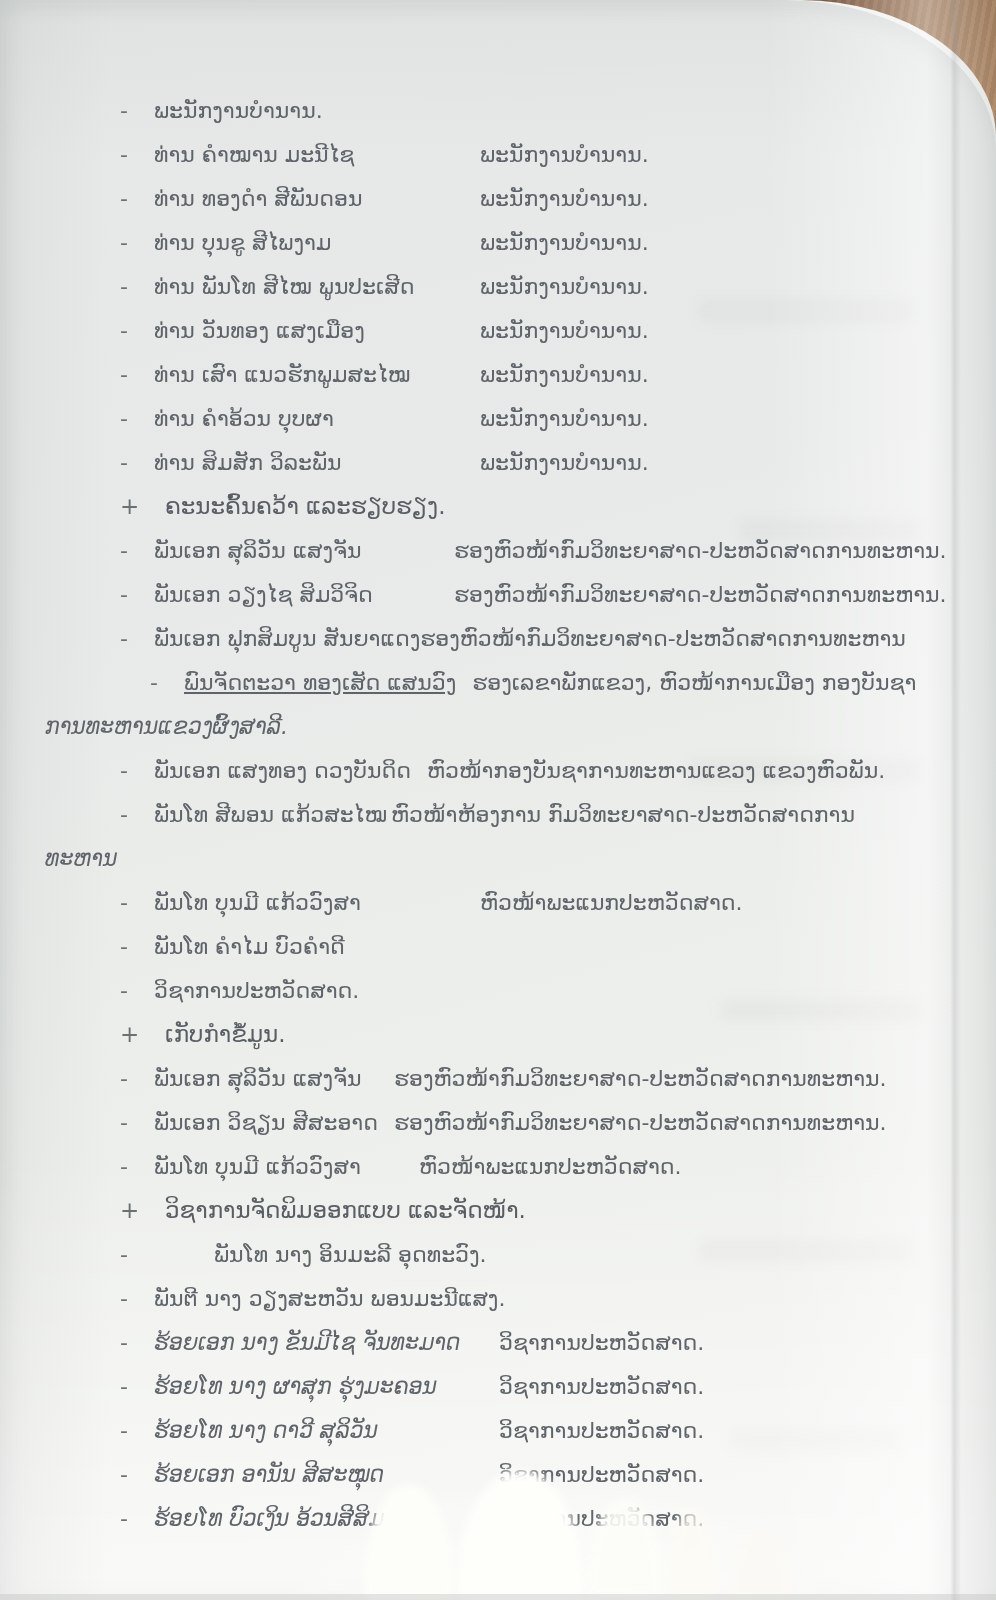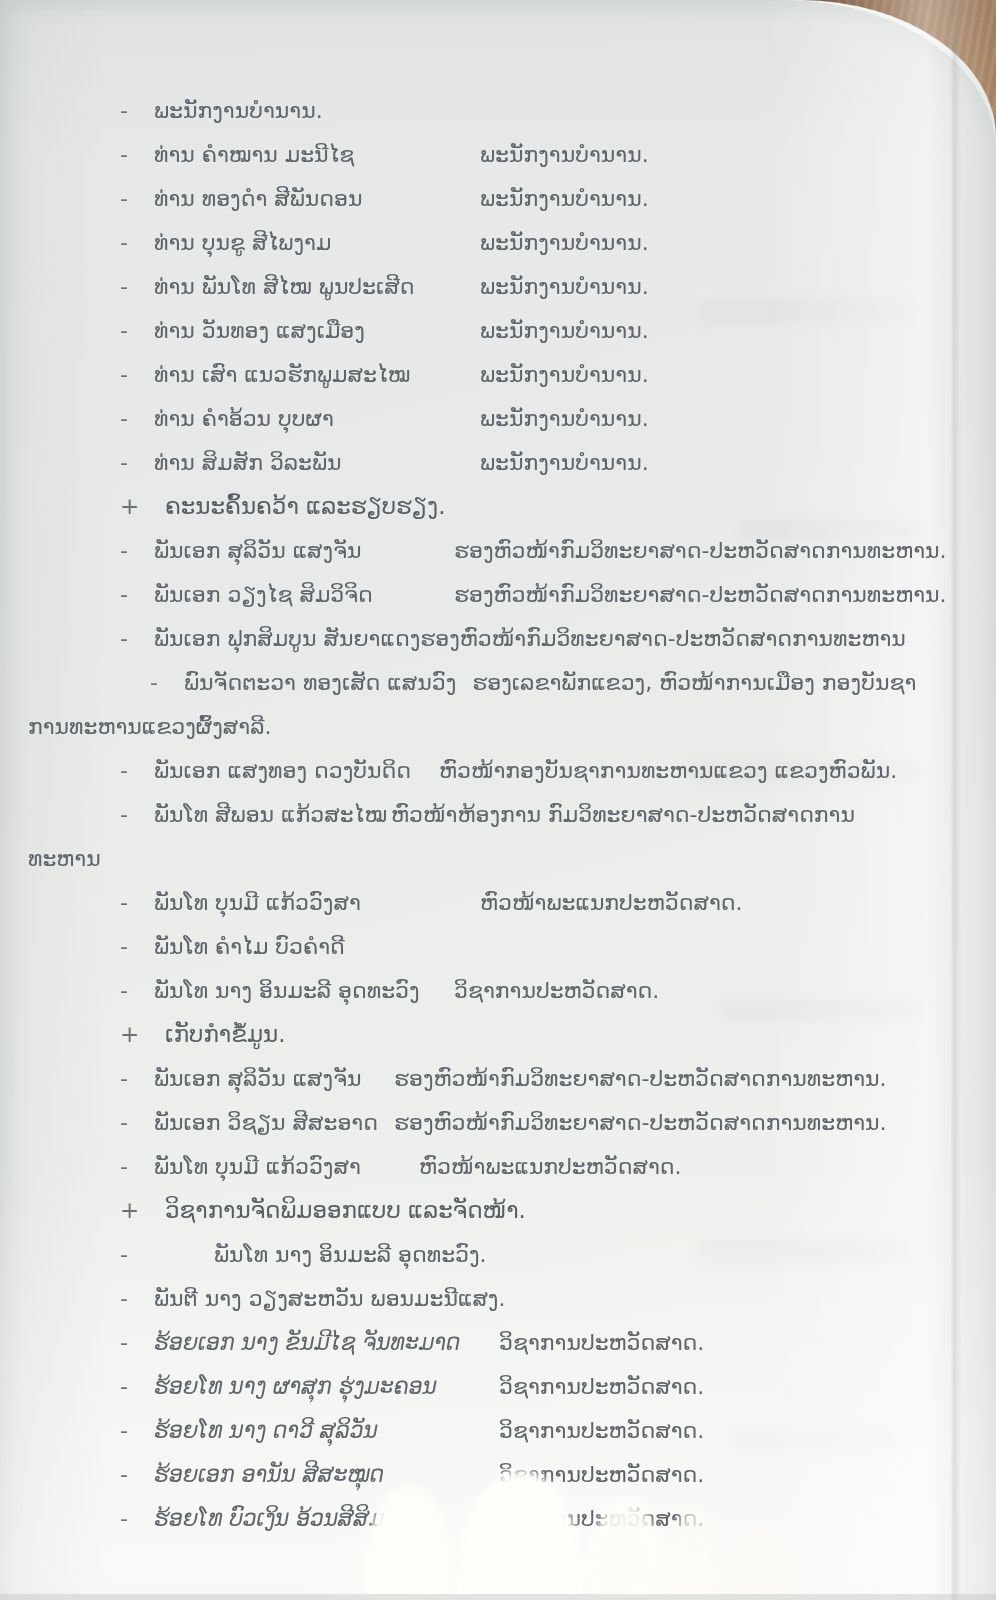--- a/index.html
+++ b/index.html
@@ -33,30 +33,30 @@
       linear-gradient(180deg, rgba(110,115,115,.05), rgba(110,115,115,0) 10%, rgba(255,255,255,0) 72%, rgba(255,255,255,.55) 97%);}
 
   
   .content{position:absolute;inset:0;z-index:5;padding-top:88px;color:#5e6469;}
   .line{display:flex;align-items:center;height:44px;padding-left:120px;
     font-size:22px;white-space:nowrap;}
   .line span{white-space:nowrap;}
   .marker{flex:0 0 34px;color:#6a7074;}
   .header{font-size:23px;color:#585e63;}
   .header .marker{flex:0 0 45px;}
-  .cont{padding-left:28px;}
+  .cont{padding-left:45px;font-style:italic;}
   .nw326 .name{flex:0 0 326px;}
   .nw300 .name{flex:0 0 300px;}
   .nw345 .name{flex:0 0 345px;font-style:italic;}
   .nw240 .name{flex:0 0 240px;}
   .nw265 .name{flex:0 0 265px;}
   .g14 .name{}
-  .g16 .name{margin-right:16px;}
+  .g16 .name{margin-right:16px;text-decoration:underline;}
   .g20 .name{margin-right:4px;}
-  .g28 .name{margin-right:28px;}
+  .g28 .name{margin-right:16px;}
   .ind150{padding-left:150px;}
   .ni60 .name{padding-left:60px;}
 
   
   .glow{position:absolute;left:0;right:0;bottom:0;height:160px;z-index:6;pointer-events:none;}
   .dome{position:absolute;bottom:0;background:#fdfdf9;filter:blur(5px);
     border-radius:50% 50% 0 0 / 85% 85% 0 0;}
   .d1{left:364px;width:90px;height:116px;}
   .d2{left:458px;width:124px;height:130px;background:#fefefb;}
   .d3{left:588px;width:74px;height:102px;opacity:.9;}
@@ -171,21 +171,20 @@
         <span class="marker">-</span>
         <span class="name">ພັນໂທ ບຸນມີ ແກ້ວວົງສາ</span>
         <span class="role">ຫົວໜ້າພະແນກປະຫວັດສາດ.</span>
       </div>
       <div class="line entry nw326">
         <span class="marker">-</span>
         <span class="name">ພັນໂທ ຄຳໄມ ບົວຄຳດີ</span>
       </div>
       <div class="line entry nw300">
         <span class="marker">-</span>
-        <span class="name">ພັນໂທ ນາງ ອິນມະລີ ອຸດທະວົງ</span>
         <span class="role">ວິຊາການປະຫວັດສາດ.</span>
       </div>
       <div class="line header ">
         <span class="marker">+</span>
         <span class="htext">ເກັບກຳຂໍ້ມູນ.</span>
       </div>
       <div class="line entry nw240">
         <span class="marker">-</span>
         <span class="name">ພັນເອກ ສຸລິວັນ ແສງຈັນ</span>
         <span class="role">ຮອງຫົວໜ້າກົມວິທະຍາສາດ-ປະຫວັດສາດການທະຫານ.</span>

